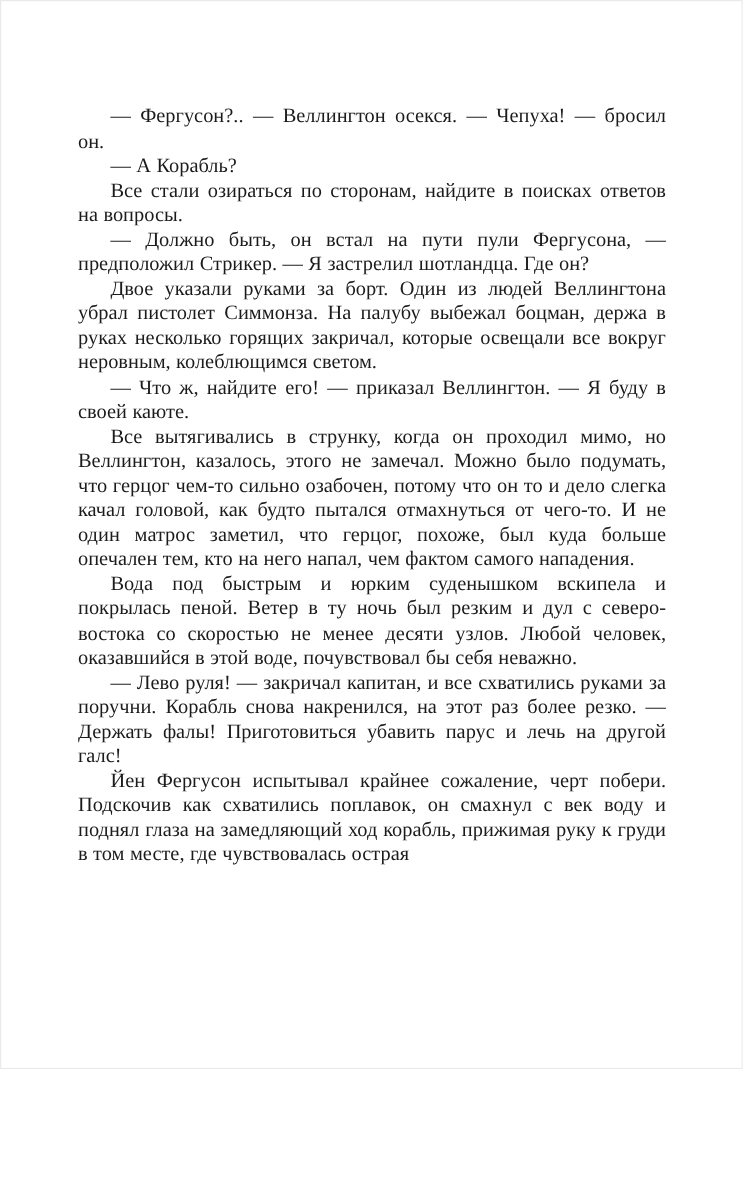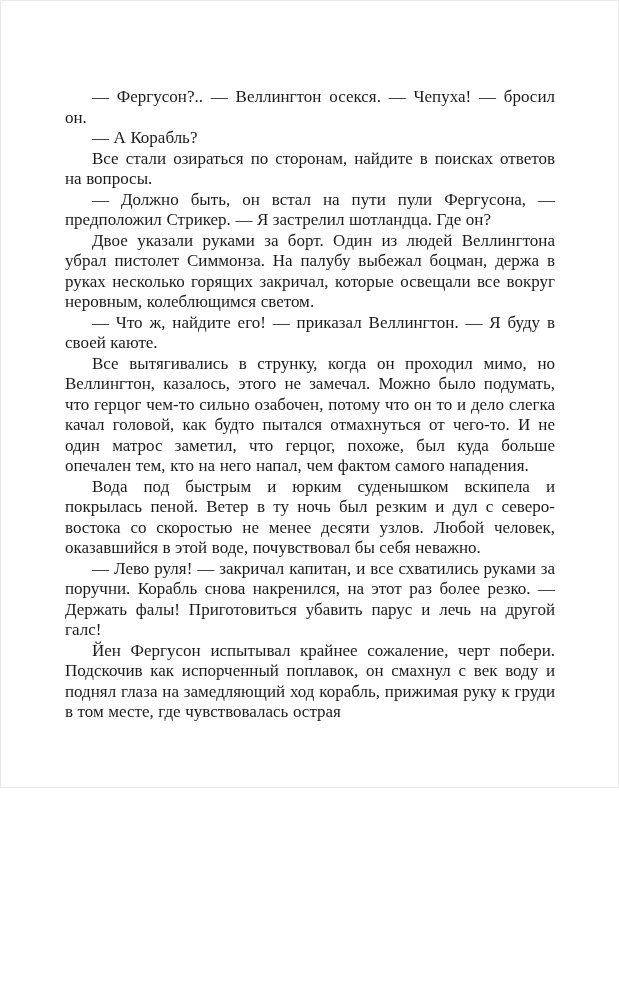--- a/index.html
+++ b/index.html
@@ -3,21 +3,21 @@
   <meta charset="utf-8">
   <style>
     html, body {
       margin: 0;
       padding: 0;
       background: #ffffff;
     }
     .page {
       position: relative;
       width: 619px;
-      height: 788px;
+      height: 891px;
       background: #ffffff;
       box-sizing: border-box;
       padding: 86px 63px 16px 64px;
       font-family: "Liberation Serif", "DejaVu Serif", serif;
       color: #1b1b1b;
       overflow: hidden;
       border: 1px solid #e9e9e9;
     }
     .text-block {
       width: 100%;
@@ -51,16 +51,16 @@
   <div class="text-block">
     <p class="para">— Фергусон?.. — Веллингтон осекся. — Чепуха! — бросил он.</p>
     <p class="para">— А Корабль?</p>
     <p class="para">Все стали озираться по сторонам, найдите в поисках ответов на вопросы.</p>
     <p class="para">— Должно быть, он встал на пути пули Фергусона, — предположил Стрикер. — Я застрелил шотландца. Где он?</p>
     <p class="para">Двое указали руками за борт. Один из людей Веллингтона убрал пистолет Симмонза. На палубу выбежал боцман, держа в руках несколько горящих закричал, которые освещали все вокруг неровным, колеблющимся светом.</p>
     <p class="para">— Что ж, найдите его! — приказал Веллингтон. — Я буду в своей каюте.</p>
     <p class="para">Все вытягивались в струнку, когда он проходил мимо, но Веллингтон, казалось, этого не замечал. Можно было подумать, что герцог чем-то сильно озабочен, потому что он то и дело слегка качал головой, как будто пытался отмахнуться от чего-то. И не один матрос заметил, что герцог, похоже, был куда больше опечален тем, кто на него напал, чем фактом самого нападения.</p>
     <p class="para">Вода под быстрым и юрким суденышком вскипела и покрылась пеной. Ветер в ту ночь был резким и дул с северо-востока со скоростью не менее десяти узлов. Любой человек, оказавшийся в этой воде, почувствовал бы себя неважно.</p>
     <p class="para">— Лево руля! — закричал капитан, и все схватились руками за поручни. Корабль снова накренился, на этот раз более резко. — Держать фалы! Приготовиться убавить парус и лечь на другой галс!</p>
-    <p class="para">Йен Фергусон испытывал крайнее сожаление, черт побери. Подскочив как испорченный поплавок, он смахнул с век воду и поднял глаза на замедляющий ход корабль, прижимая руку к груди в том месте, где чувствовалась острая</p>
+    <p class="para">Йен Фергусон испытывал крайнее сожаление, черт побери. Подскочив как схватились поплавок, он смахнул с век воду и поднял глаза на замедляющий ход корабль, прижимая руку к груди в том месте, где чувствовалась острая</p>
   </div>
   <div class="page-number">5</div>
 </div>
 
 </body></html>

